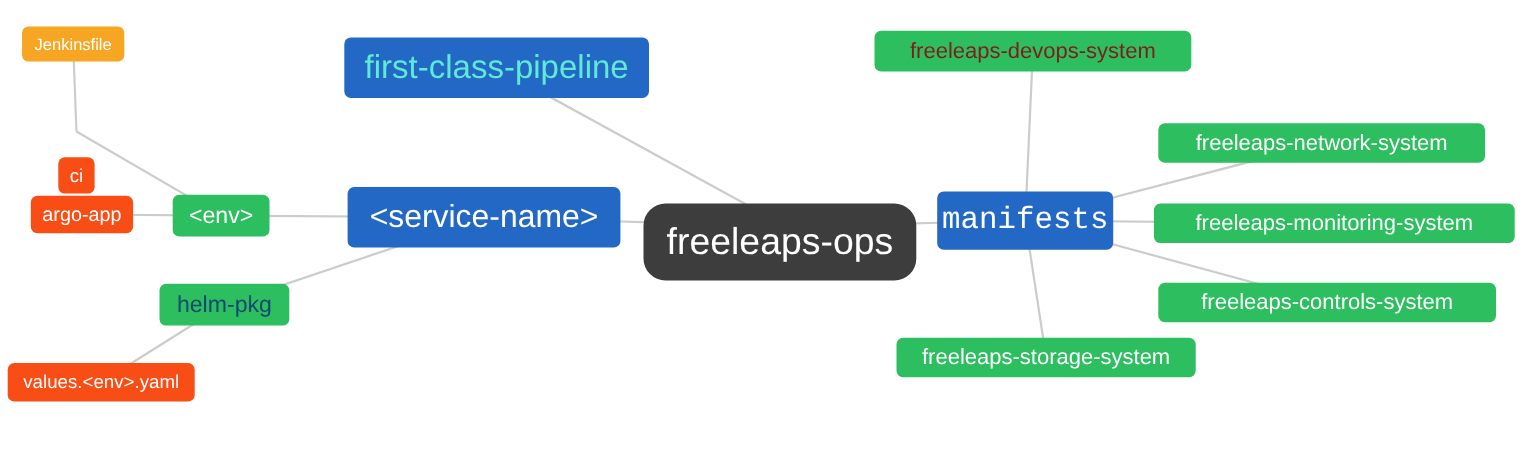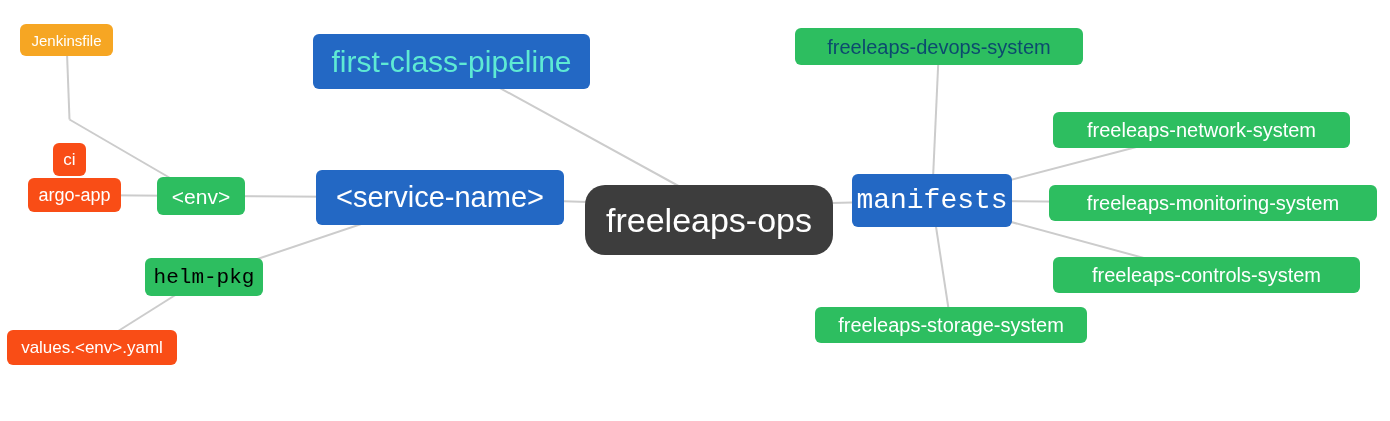--- a/index.html
+++ b/index.html
@@ -55,23 +55,23 @@
       <line x1="932" y1="200.5" x2="1201.5" y2="130" stroke="#cccccc" stroke-width="2"></line>
       <line x1="932" y1="200.5" x2="1213" y2="203" stroke="#cccccc" stroke-width="2"></line>
       <line x1="932" y1="200.5" x2="1206.5" y2="275" stroke="#cccccc" stroke-width="2"></line>
       <line x1="932" y1="200.5" x2="951" y2="325" stroke="#cccccc" stroke-width="2"></line>
     </svg>
 <div class="node" style="left: 585px; top: 185px; width: 248px; height: 70px; background: rgb(61, 61, 61); color: rgb(255, 255, 255); font-size: 34px; border-radius: 20px;">freeleaps-ops</div>
     <div class="node" style="left: 313px; top: 34px; width: 277px; height: 55px; background: rgb(35, 104, 196); color: #5eead4; font-size: 30px;">first-class-pipeline</div>
     <div class="node" style="left: 316px; top: 170px; width: 248px; height: 55px; background: rgb(35, 104, 196); color: rgb(255, 255, 255); font-size: 29px;">&lt;service-name&gt;</div>
     <div class="node" style="left: 852px; top: 174px; width: 160px; height: 53px; background: rgb(35, 104, 196); color: rgb(255, 255, 255); font-size: 28px; font-family: Liberation Mono, monospace;">manifests</div>
     <div class="node" style="left: 157px; top: 177px; width: 88px; height: 38px; background: rgb(45, 190, 96); color: rgb(255, 255, 255); font-size: 21px;">&lt;env&gt;</div>
-    <div class="node" style="left: 145px; top: 258px; width: 118px; height: 38px; background: rgb(45, 190, 96); color: #000000; font-size: 21px; font-family: Liberation Mono, monospace;">helm-pkg</div>
+    <div class="node" style="left: 145px; top: 258px; width: 118px; height: 38px; background: rgb(45, 190, 96); color: #0c4a6e; font-size: 21px;">helm-pkg</div>
     <div class="node" style="left: 28px; top: 178px; width: 93px; height: 34px; background: rgb(249, 77, 22); color: rgb(255, 255, 255); font-size: 18px;">argo-app</div>
     <div class="node" style="left: 53px; top: 103px; width: 33px; height: 33px; background: rgb(249, 77, 22); color: rgb(255, 255, 255); font-size: 17px; margin-top: 40px;">ci</div>
     <div class="node" style="left: 20px; top: 24px; width: 93px; height: 32px; background: rgb(246, 166, 35); color: rgb(255, 255, 255); font-size: 15px;">Jenkinsfile</div>
     <div class="node" style="left: 7px; top: 330px; width: 170px; height: 35px; background: rgb(249, 77, 22); color: rgb(255, 255, 255); font-size: 17px;">values.&lt;env&gt;.yaml</div>
-    <div class="node" style="left: 795px; top: 28px; width: 288px; height: 37px; background: rgb(45, 190, 96); color: #0c4a6e; font-size: 20px;">freeleaps-devops-system</div>
+    <div class="node" style="left: 795px; top: 28px; width: 288px; height: 37px; background: rgb(45, 190, 96); color: #7f1d1d; font-size: 20px;">freeleaps-devops-system</div>
     <div class="node" style="left: 1053px; top: 112px; width: 297px; height: 36px; background: rgb(45, 190, 96); color: rgb(255, 255, 255); font-size: 20px; text-align: center;">freeleaps-network-system</div>
     <div class="node" style="left: 1049px; top: 185px; width: 328px; height: 36px; background: rgb(45, 190, 96); color: rgb(255, 255, 255); font-size: 20px;">freeleaps-monitoring-system</div>
     <div class="node" style="left: 1053px; top: 257px; width: 307px; height: 36px; background: rgb(45, 190, 96); color: rgb(255, 255, 255); font-size: 20px;">freeleaps-controls-system</div>
     <div class="node" style="left: 815px; top: 307px; width: 272px; height: 36px; background: rgb(45, 190, 96); color: rgb(255, 255, 255); font-size: 20px;">freeleaps-storage-system</div>
   </div>
 
 </body></html>

